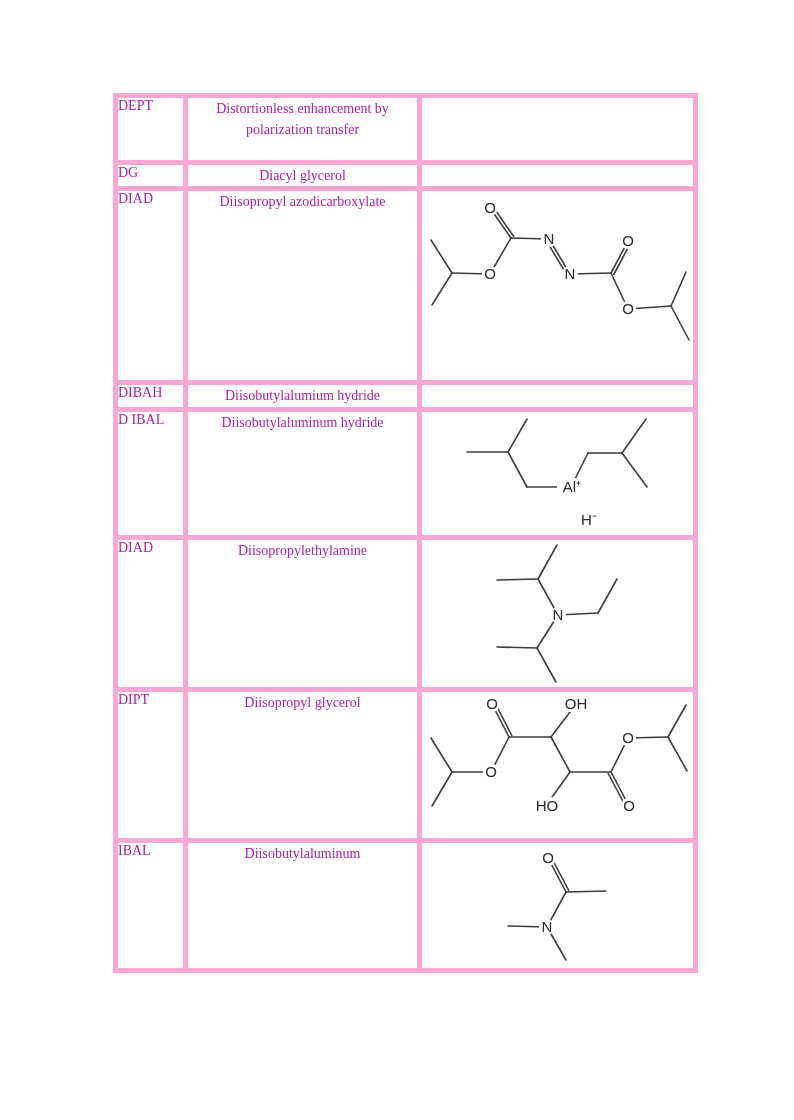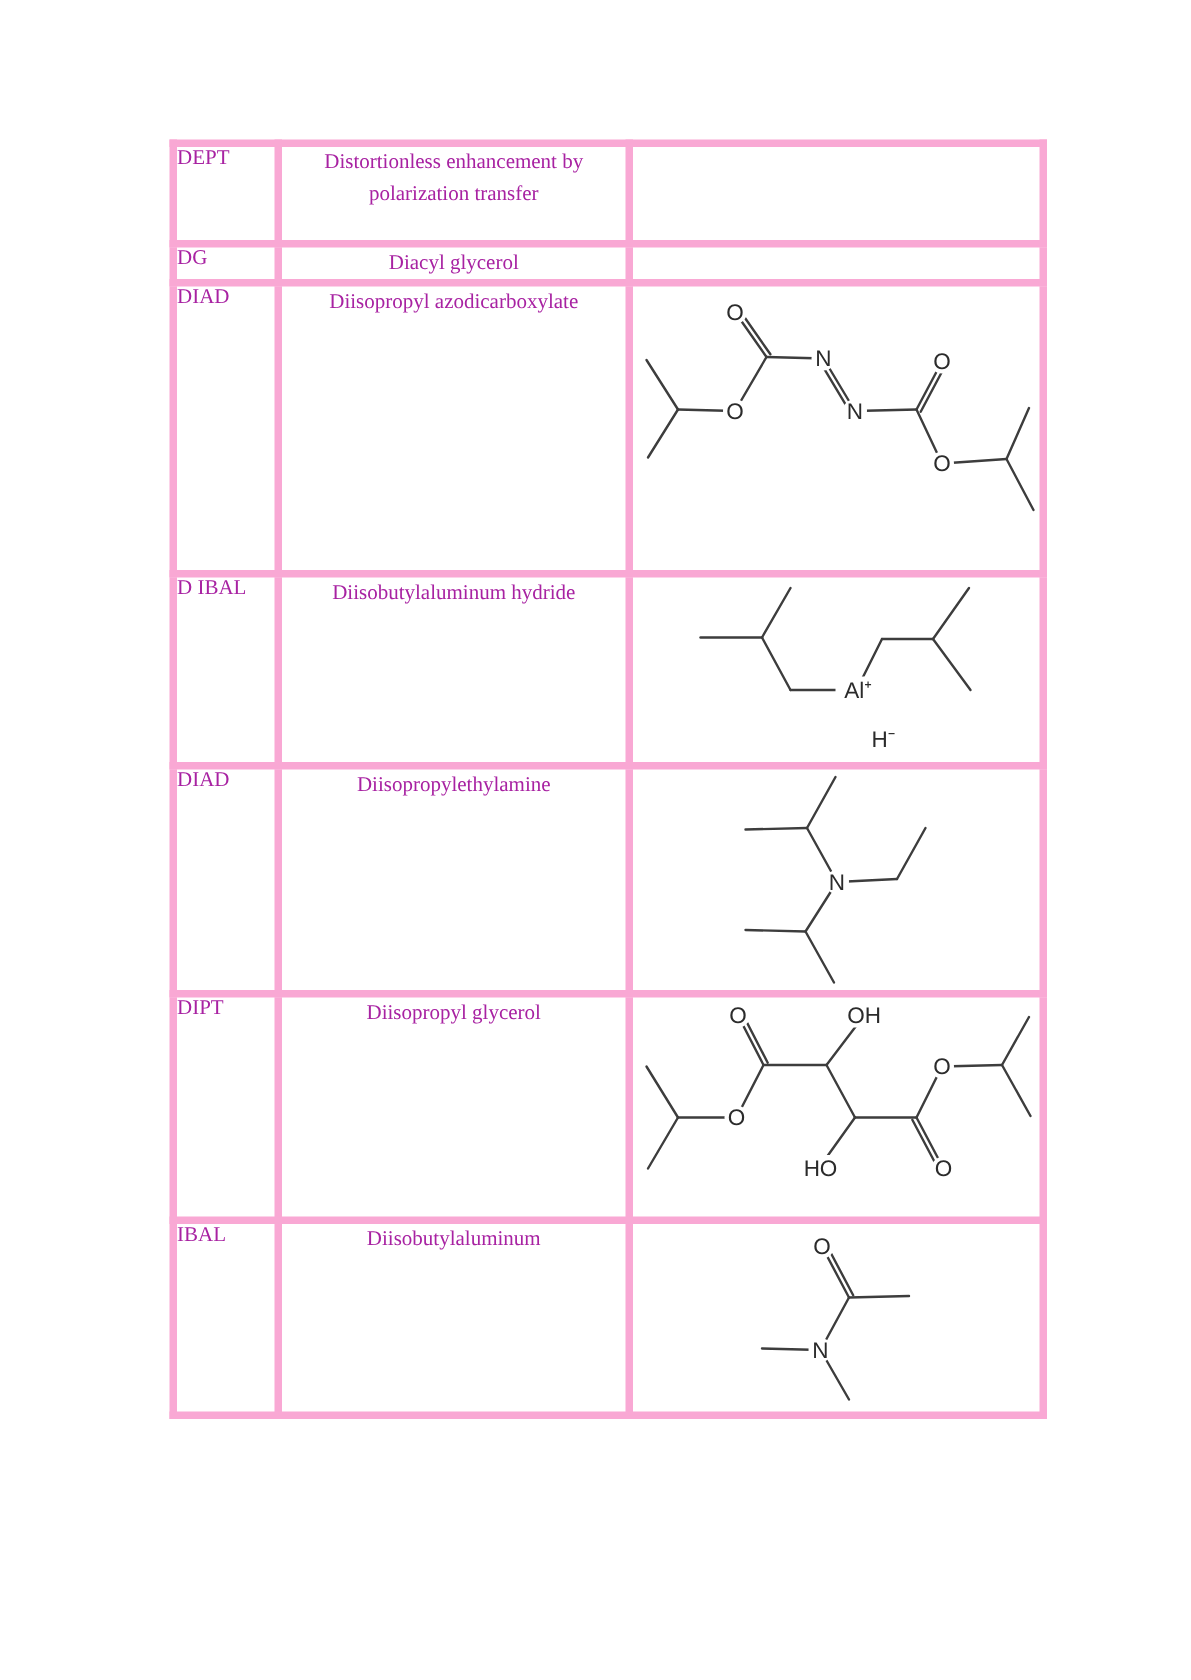--- a/index.html
+++ b/index.html
@@ -109,20 +109,25 @@
             <text class="atom" x="127" y="53">N</text>
             <text class="atom" x="148" y="88">N</text>
             <text class="atom" x="206" y="55">O</text>
             <text class="atom" x="68" y="88">O</text>
             <text class="atom" x="206" y="123">O</text>
           </g>
         </svg>
       </td>
     </tr>
 
+    <tr style="height:21px">
+      <td class="abbr-cell"><span>DIBAH</span></td>
+      <td class="name-cell"><span>Diisobutylalumium hydride</span></td>
+      <td class="struct-cell"></td>
+    </tr>
 
     <tr style="height:123px">
       <td class="abbr-cell"><span>D IBAL</span></td>
       <td class="name-cell"><span>Diisobutylaluminum hydride</span></td>
       <td class="struct-cell">
         <svg width="271" height="123" viewBox="0 0 271 123">
           <g>
             <line class="bond" x1="45" y1="40" x2="86" y2="40"></line>
             <line class="bond" x1="86" y1="40" x2="105" y2="7"></line>
             <line class="bond" x1="86" y1="40" x2="105" y2="75"></line>

